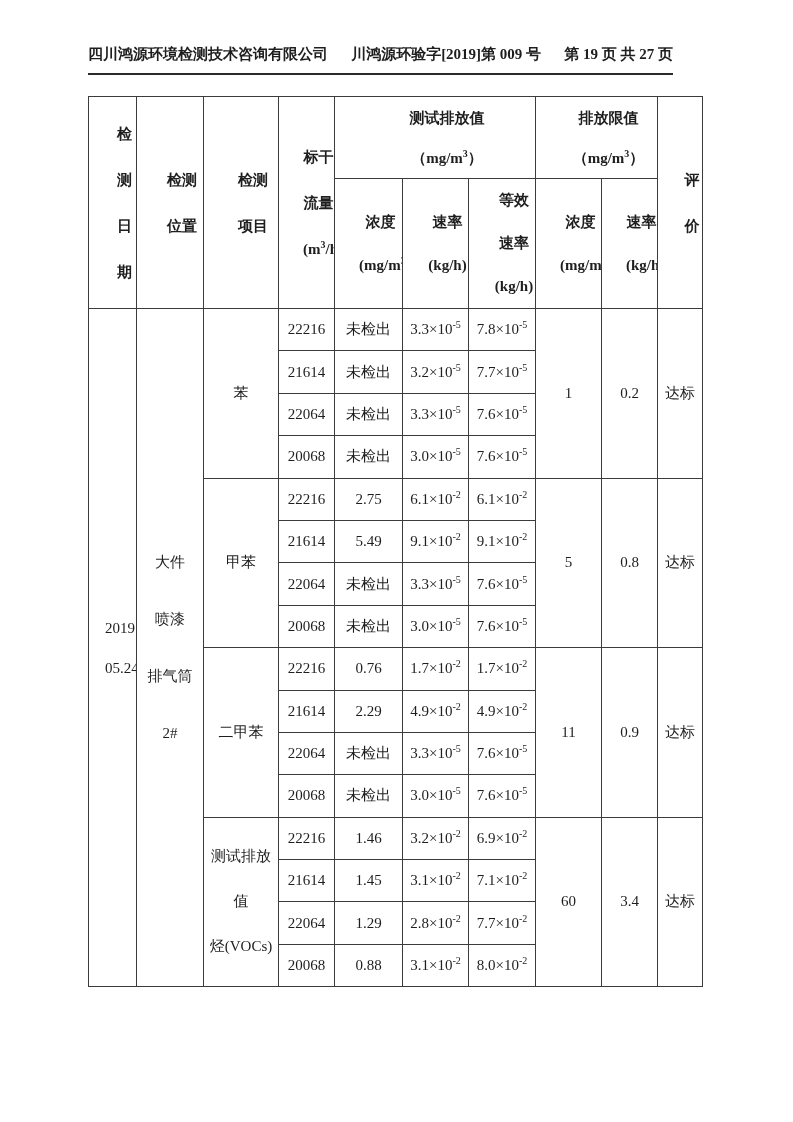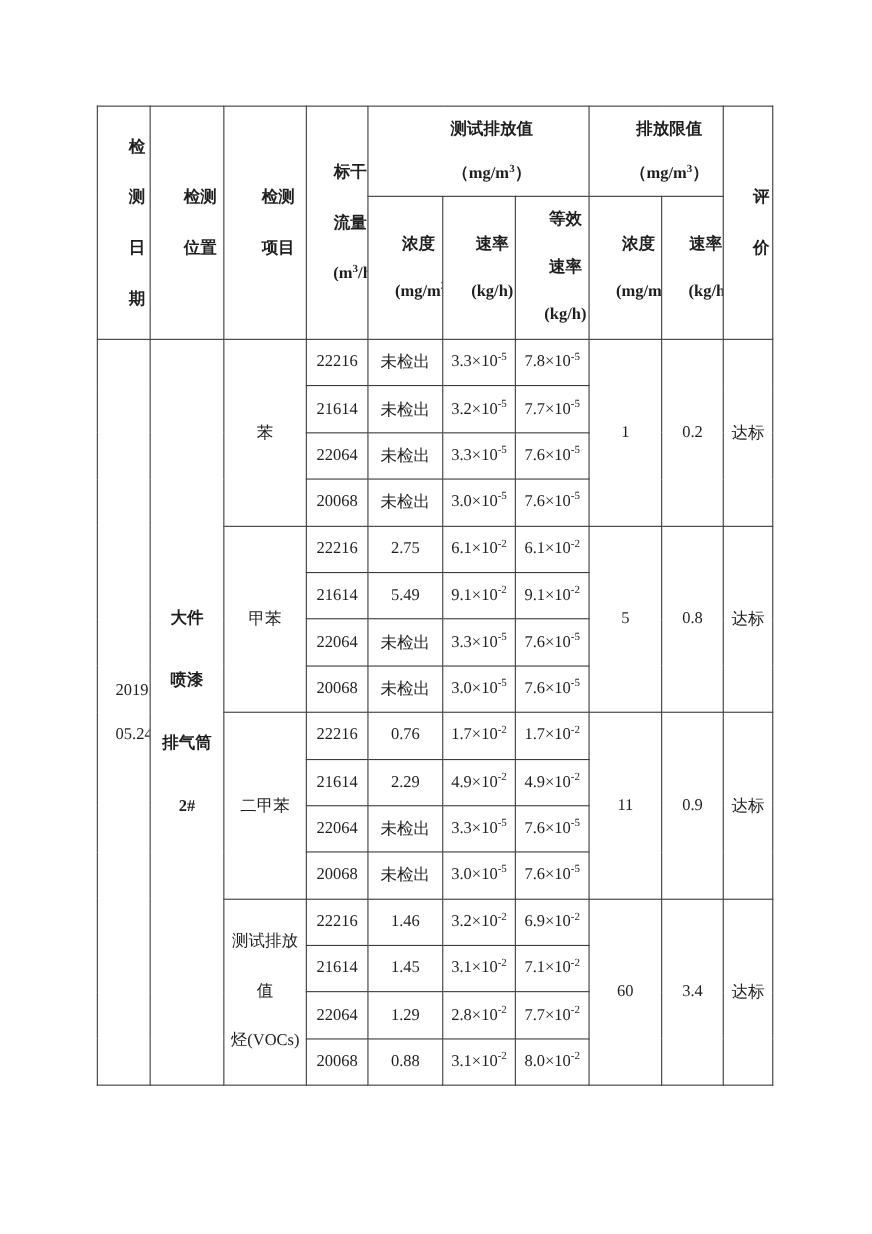--- a/index.html
+++ b/index.html
@@ -54,29 +54,34 @@
   .ln { display: block; }
   
   thead th .ln      { line-height: 46px; }  
   thead th.grp .ln  { line-height: 40px; }  
   thead tr.sub .ln  { line-height: 43px; }  
   tr.hdr-top { height: 82px; }
   tr.sub     { height: 129px; }
   tbody tr   { height: 42.4px; }
   
   td.v-date .ln   { line-height: 40px; margin-left: 16px; }
-  td.v-loc  .ln   { line-height: 57px; font-weight: bold; }
+  td.v-loc  .ln   { line-height: 57px; }
   td.item-multi .ln { line-height: 45px; }
   sup { font-size: 10px; line-height: 0; }
 </style>
 </head>
 <body>
 
 <div class="page">
 
+  <header class="doc-header">
+    <span>四川鸿源环境检测技术咨询有限公司</span>
+    <span>川鸿源环验字[2019]第 009 号</span>
+    <span>第 19 页 共 27 页</span>
+  </header>
 
   <table class="results-table">
     <colgroup>
       <col style="width:48px">
         <col style="width:67px">
         <col style="width:75px">
       <col style="width:56px">
         <col style="width:68px">
         <col style="width:66px">
       <col style="width:67px">

